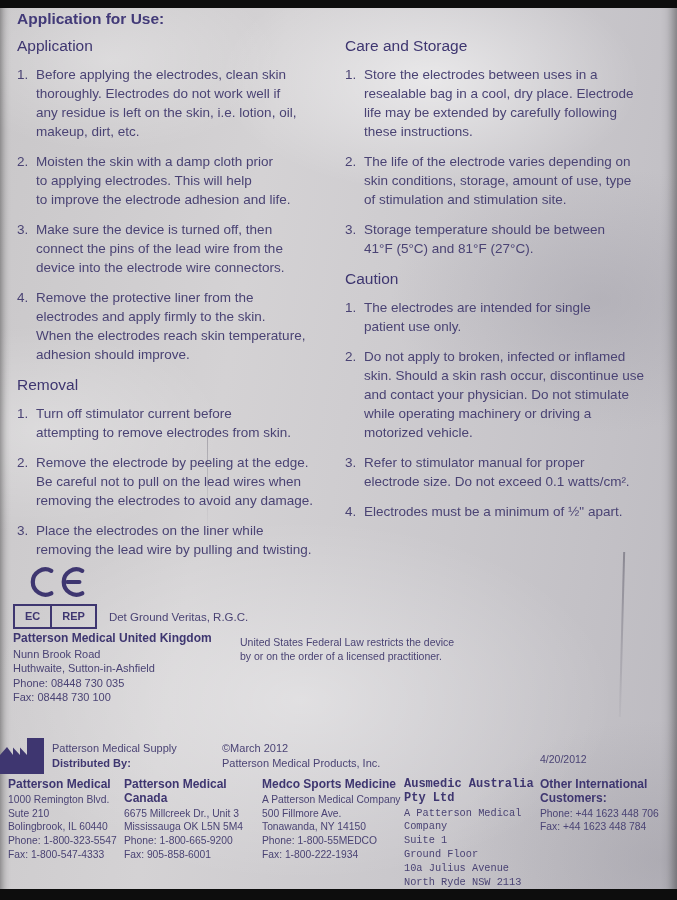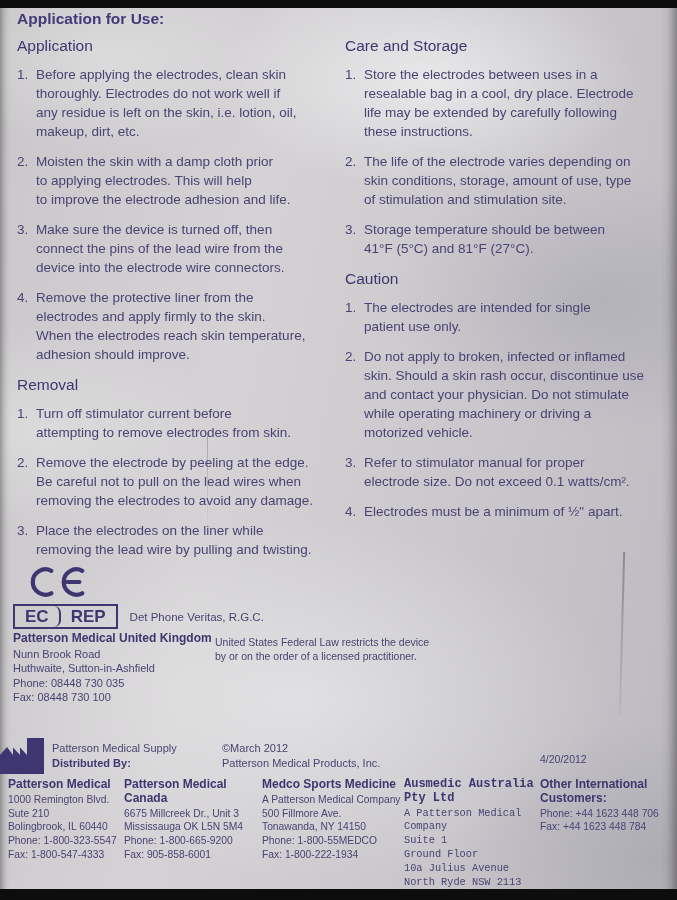--- a/index.html
+++ b/index.html
@@ -28,27 +28,27 @@
   .col-right{left:345px;width:322px;}
   h2{font-size:15.5px;font-weight:normal;color:#3e3670;margin:0 0 9px 0;line-height:20px;}
   h2.mid{margin-top:4px;}
   .item{display:flex;margin:0 0 11px 0;font-size:13.5px;line-height:19px;}
   .item .num{flex:none;width:19px;}
   .item .txt{flex:1;white-space:pre-line;}
 
   .ce{position:absolute;left:24px;top:567px;}
   .ecrep{position:absolute;left:13px;top:604px;display:flex;align-items:center;}
   .ecbox{display:flex;border:2.5px solid #3e3670;}
-  .ecbox span{display:block;padding:2px 10px;font-size:17px;font-weight:bold;color:#3e3670;line-height:17px;border-radius:7px;}
+  .ecbox span{display:block;padding:2px 10px;font-size:11px;font-weight:bold;color:#3e3670;line-height:17px;}
   .ecbox span:first-child{border-right:2.5px solid #3e3670;}
   .nb-text{margin-left:12px;font-size:11.5px;color:#4a4374;}
 
   .uk{position:absolute;left:13px;top:631px;font-size:11px;line-height:14.5px;}
   .uk .name{font-size:12px;font-weight:bold;color:#3e3670;margin-bottom:1px;}
-  .uslaw{position:absolute;left:215px;top:635px;font-size:10.5px;line-height:14px;white-space:pre-line;}
+  .uslaw{position:absolute;left:240px;top:635px;font-size:10.5px;line-height:14px;white-space:pre-line;}
 
   .factory{position:absolute;left:0;top:738px;}
   .supply{position:absolute;left:52px;top:741px;font-size:11px;line-height:15px;}
   .supply .b{font-weight:bold;color:#3e3670;}
   .copyright{position:absolute;left:222px;top:741px;font-size:11px;line-height:15px;}
   .revdate{position:absolute;left:540px;top:753px;font-size:10.5px;}
 
   .offices{position:absolute;left:8px;top:778px;display:flex;}
   .office{font-size:10.3px;line-height:13.8px;}
   .office .oname{font-size:12px;font-weight:bold;color:#3e3670;white-space:pre-line;margin-bottom:1px;}
@@ -172,21 +172,21 @@
       <path d="M62,4 A13.5,13.5 0 1 0 62,28" fill="none" stroke="#3e3670" stroke-width="4.5" stroke-linecap="round"></path>
       <line x1="46" y1="16" x2="59" y2="16" stroke="#3e3670" stroke-width="4.5" stroke-linecap="round"></line>
     </svg>
   </div>
 
   <div class="ecrep">
     <div class="ecbox">
       <span>EC</span>
       <span>REP</span>
     </div>
-    <div class="nb-text">Det Phone Veritas, R.G.C.</div>
+    <div class="nb-text">Det Ground Veritas, R.G.C.</div>
   </div>
 
   <div class="uk">
     <div class="name">Patterson Medical United Kingdom</div>
     <div>Nunn Brook Road</div>
     <div>Huthwaite, Sutton-in-Ashfield</div>
     <div>Phone: 08448 730 035</div>
     <div>Fax: 08448 730 100</div>
   </div>
   <div class="uslaw">United States Federal Law restricts the device

